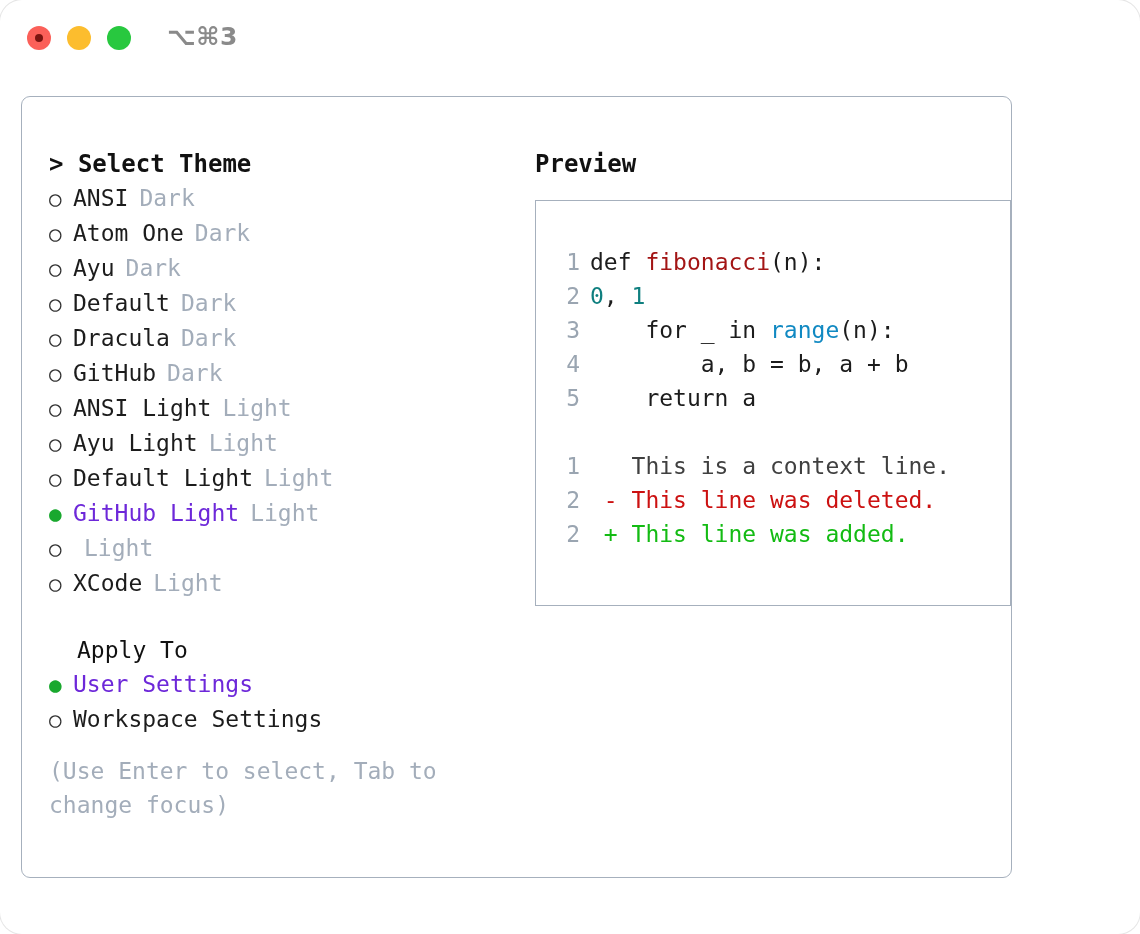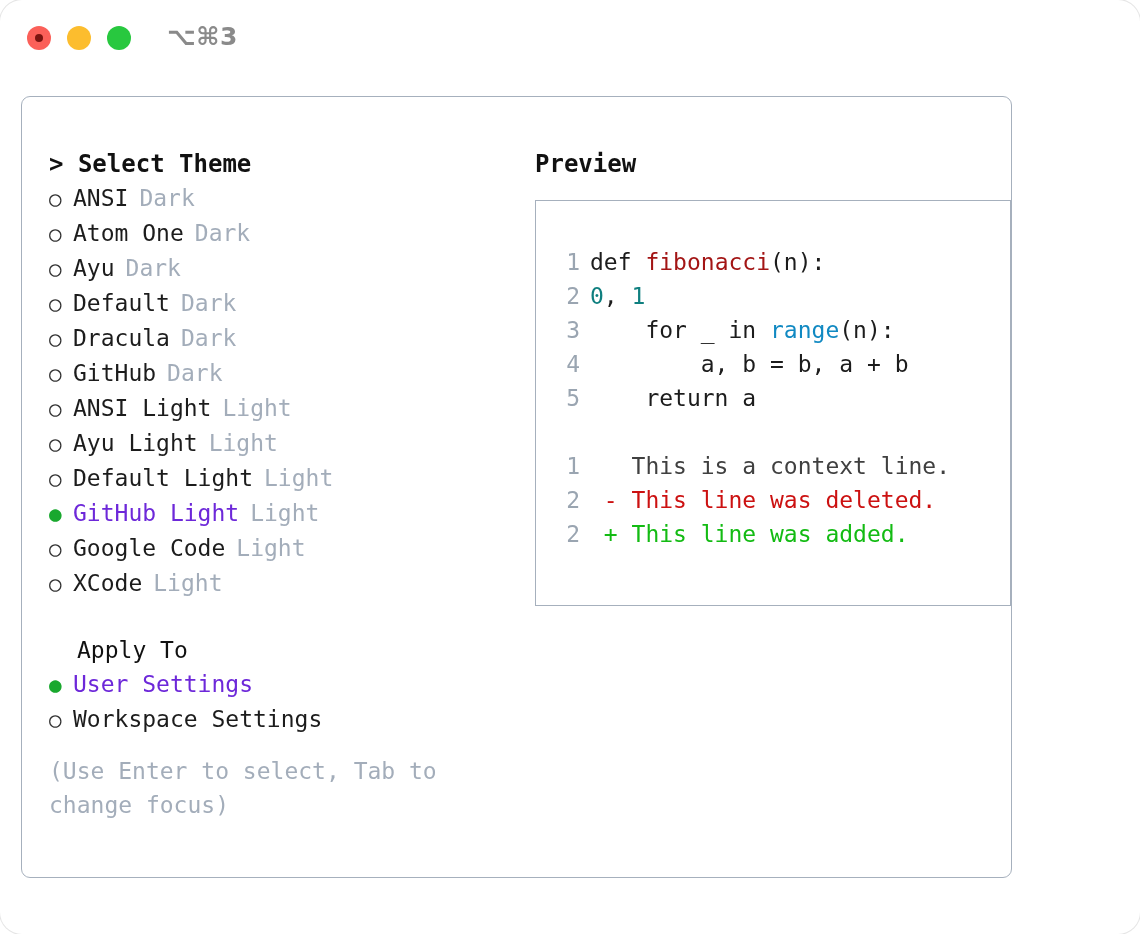--- a/index.html
+++ b/index.html
@@ -222,21 +222,21 @@
           <div class="opt-row"><span class="opt-marker">○</span><span class="opt-label">ANSI</span><span class="opt-variant">Dark</span></div>
           <div class="opt-row"><span class="opt-marker">○</span><span class="opt-label">Atom One</span><span class="opt-variant">Dark</span></div>
           <div class="opt-row"><span class="opt-marker">○</span><span class="opt-label">Ayu</span><span class="opt-variant">Dark</span></div>
           <div class="opt-row"><span class="opt-marker">○</span><span class="opt-label">Default</span><span class="opt-variant">Dark</span></div>
           <div class="opt-row"><span class="opt-marker">○</span><span class="opt-label">Dracula</span><span class="opt-variant">Dark</span></div>
           <div class="opt-row"><span class="opt-marker">○</span><span class="opt-label">GitHub</span><span class="opt-variant">Dark</span></div>
           <div class="opt-row"><span class="opt-marker">○</span><span class="opt-label">ANSI Light</span><span class="opt-variant">Light</span></div>
           <div class="opt-row"><span class="opt-marker">○</span><span class="opt-label">Ayu Light</span><span class="opt-variant">Light</span></div>
           <div class="opt-row"><span class="opt-marker">○</span><span class="opt-label">Default Light</span><span class="opt-variant">Light</span></div>
           <div class="opt-row selected"><span class="opt-marker selected">●</span><span class="opt-label">GitHub Light</span><span class="opt-variant">Light</span></div>
-          <div class="opt-row"><span class="opt-marker">○</span><span class="opt-label">Google Code</span><span class="opt-variant">Light</span></div>
+          <div class="opt-row"><span class="opt-marker">○</span><span class="opt-variant">Light</span></div>
           <div class="opt-row"><span class="opt-marker">○</span><span class="opt-label">XCode</span><span class="opt-variant">Light</span></div>
         </div>
 
       <div id="apply-section">
         <div class="section-title">Apply To</div>
         <div id="apply-option-list">
             <div class="opt-row selected"><span class="opt-marker selected">●</span><span class="opt-label">User Settings</span></div>
             <div class="opt-row"><span class="opt-marker">○</span><span class="opt-label">Workspace Settings</span></div>
           </div>
       </div>

